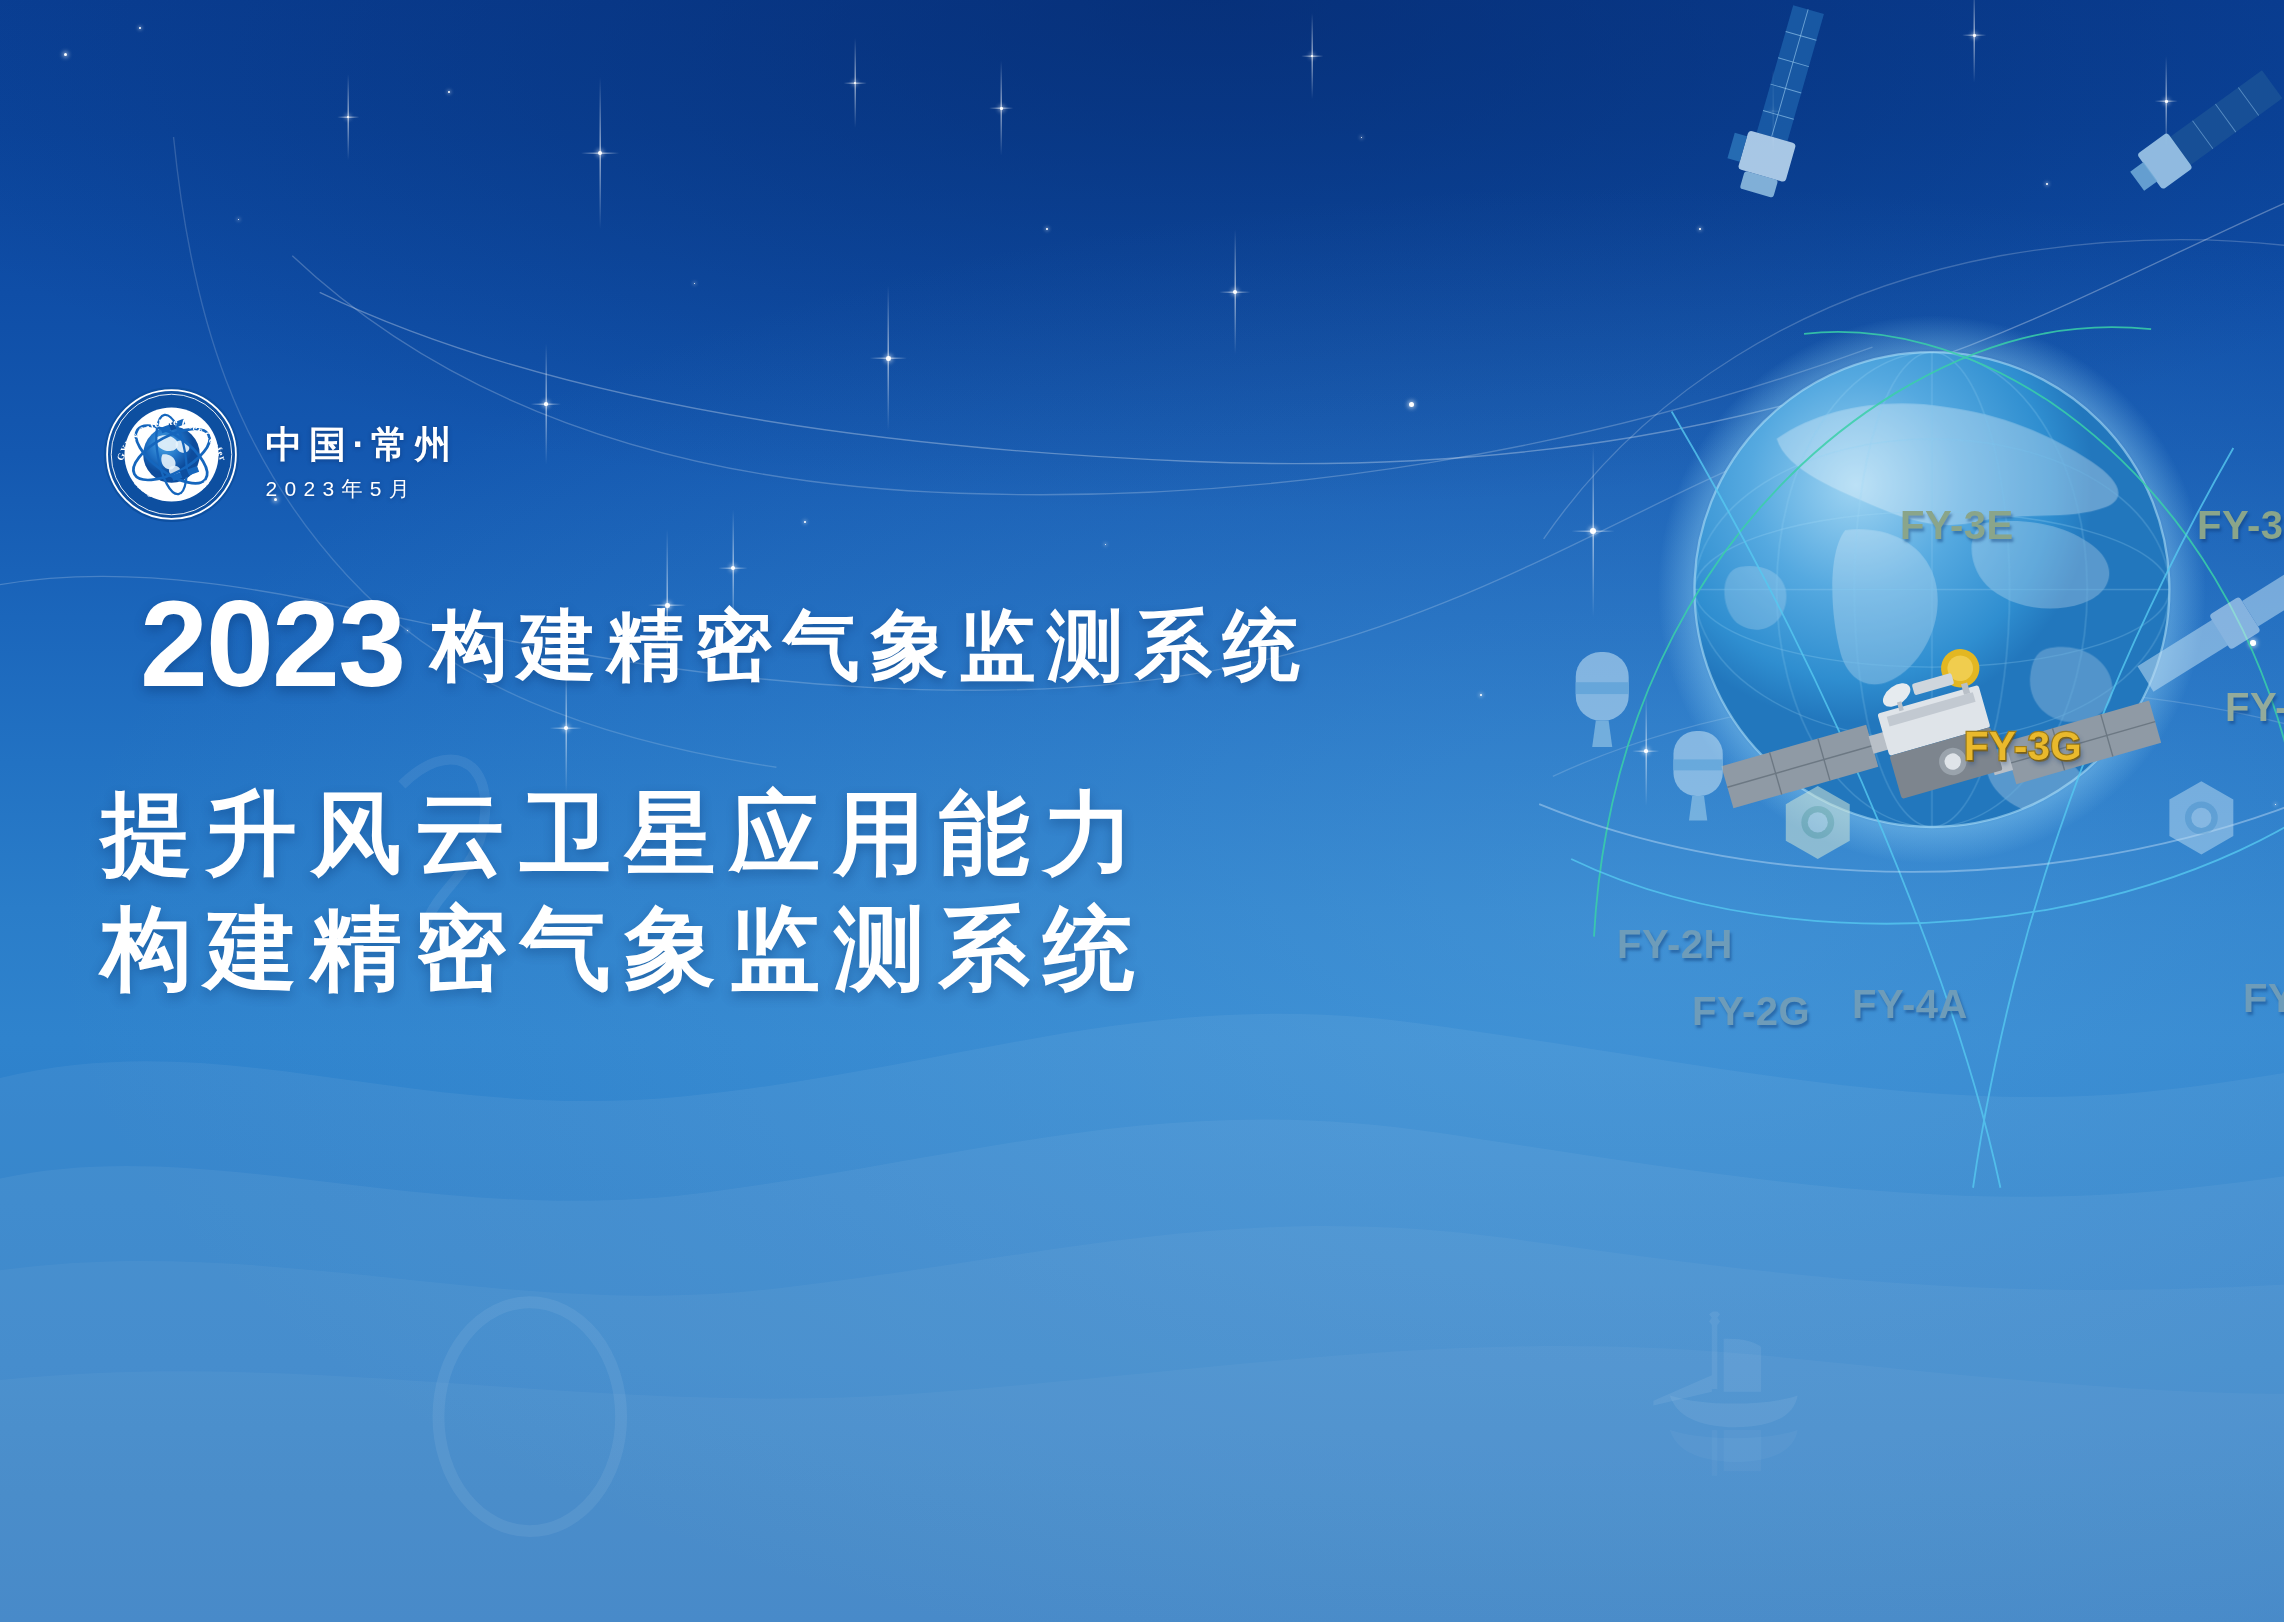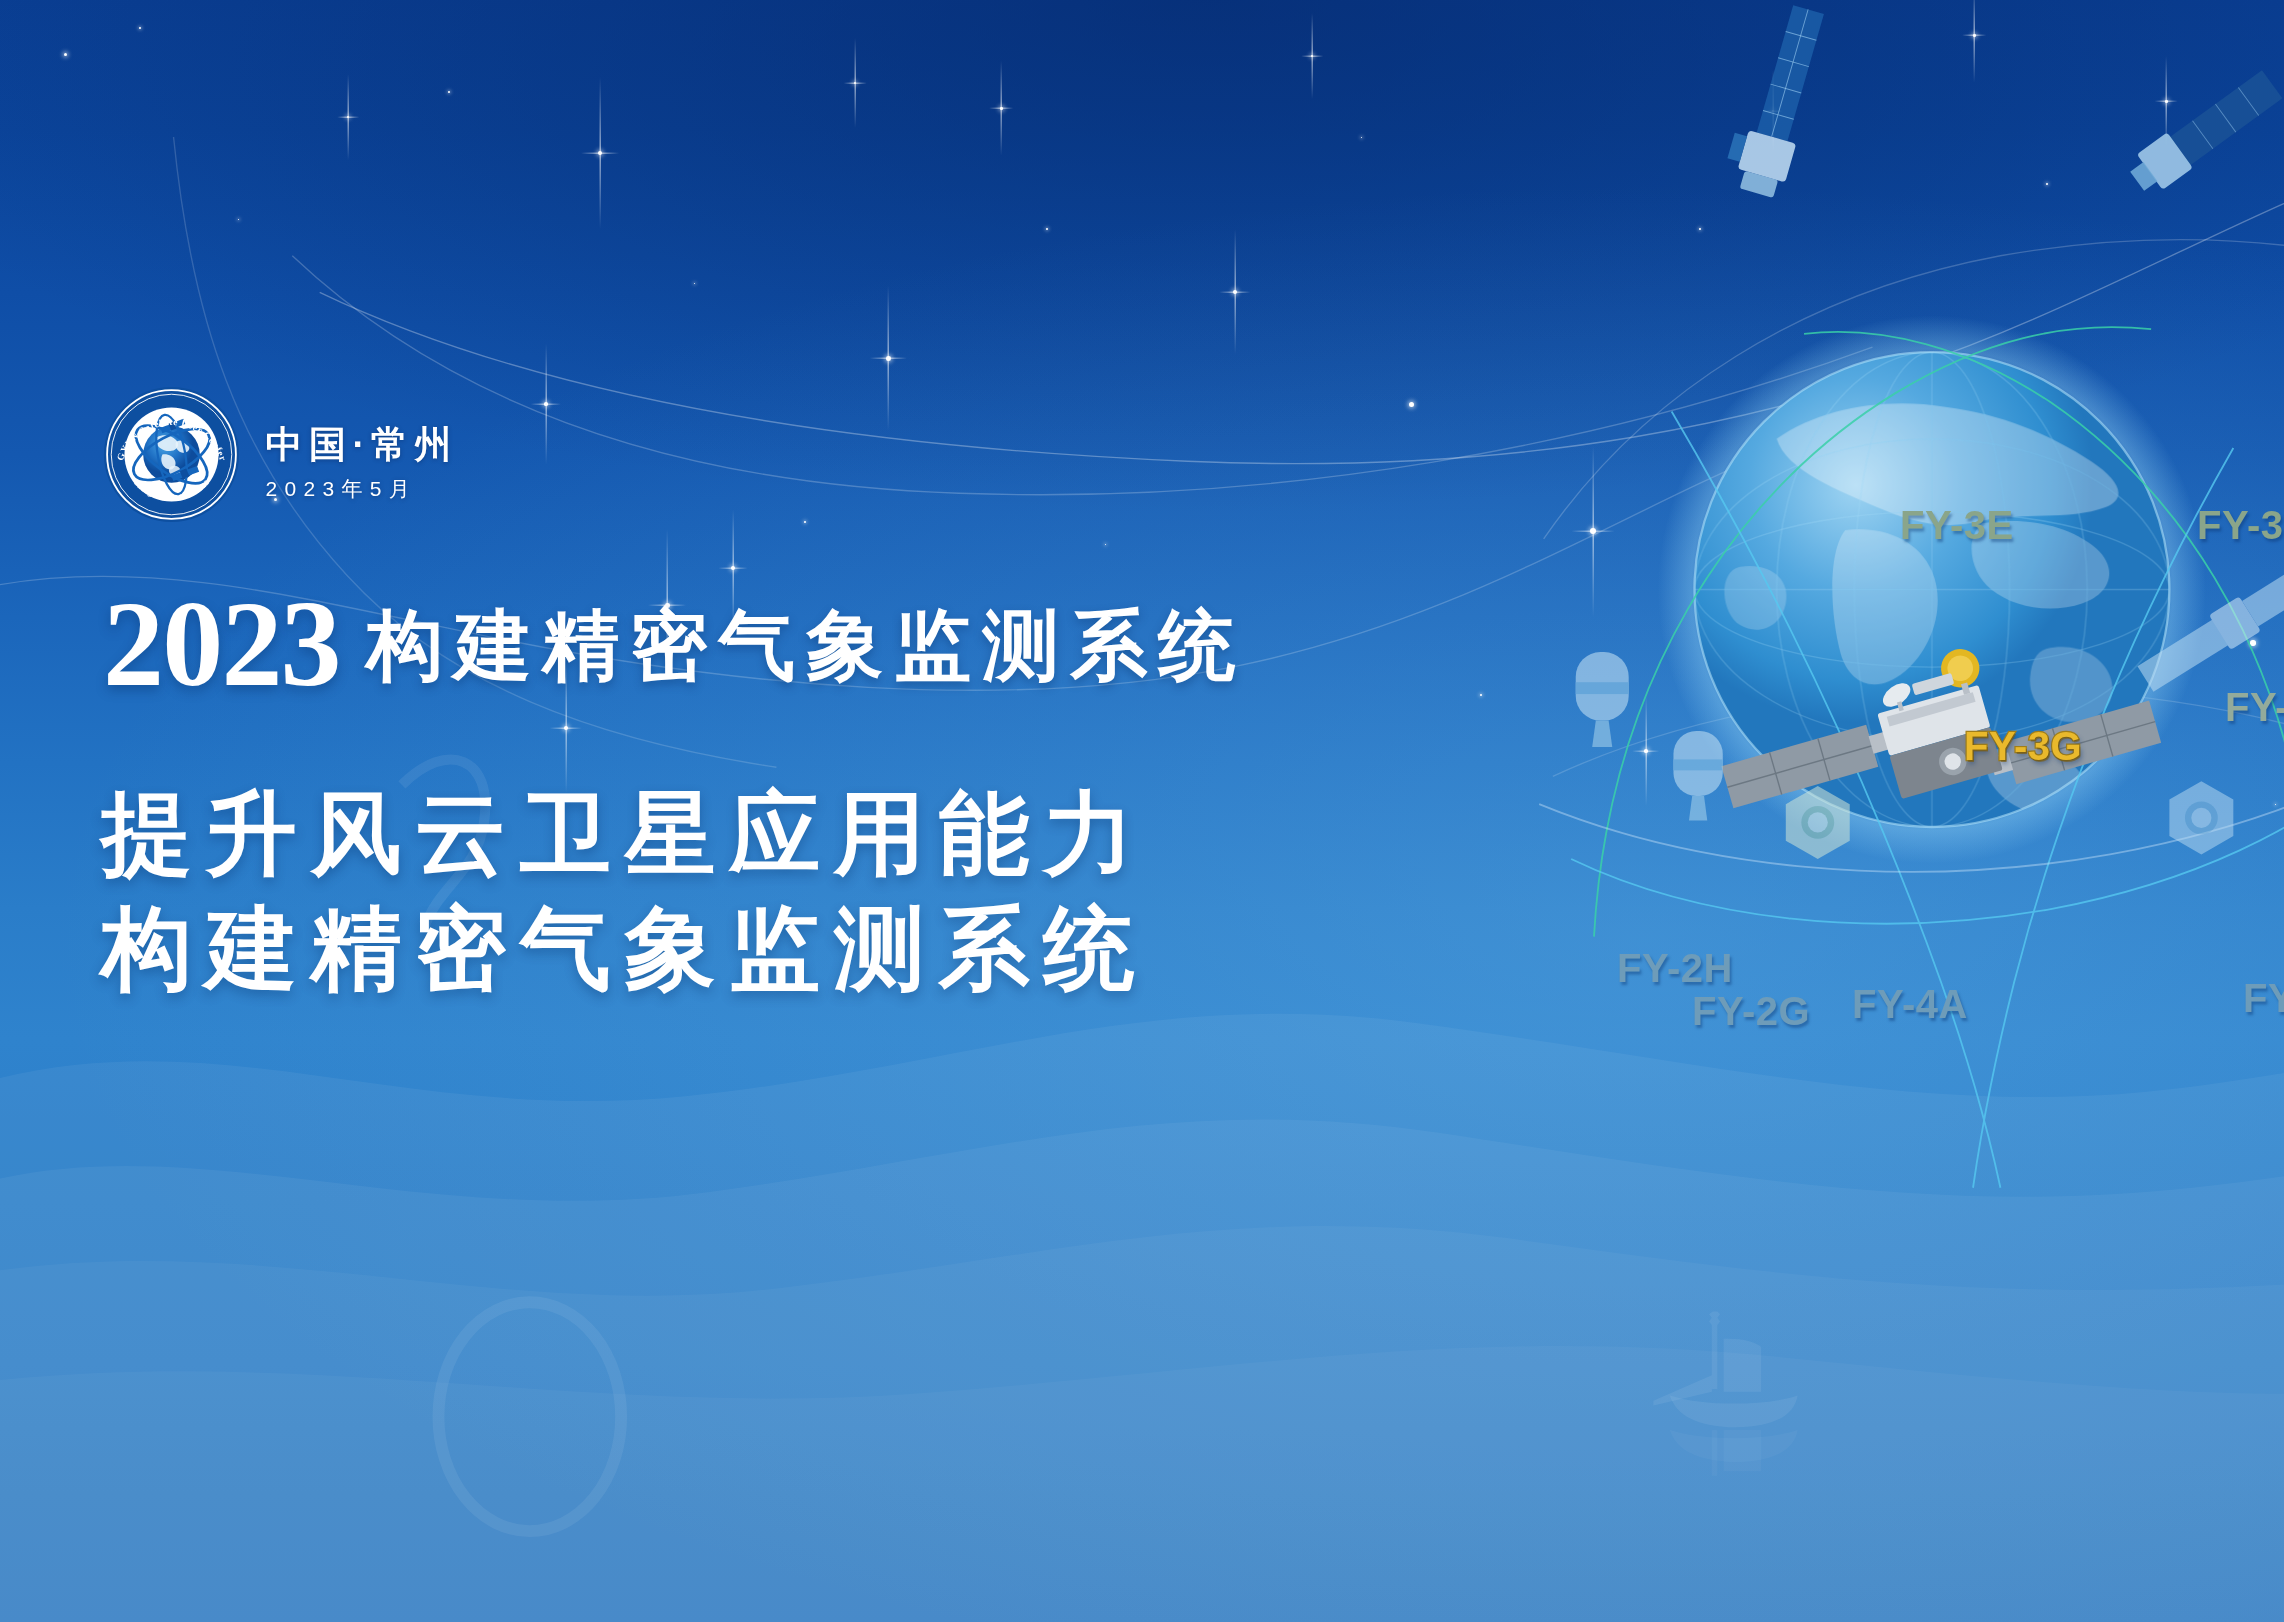--- a/index.html
+++ b/index.html
@@ -73,22 +73,23 @@
     color:#fff;font-size:21px;font-weight:400;letter-spacing:7.3px;line-height:1;
     text-shadow:0 1.4px 4.6px rgba(0,20,60,.35);
   }
 
   
   .headline{position:absolute;left:103px;top:594px;width:1553px;}
   .hl-row{display:flex;align-items:flex-end;gap:26.5px;}
   .year{
     color:#fff;font-size:122px;font-weight:900;line-height:.82;
     letter-spacing:-1.8px;
-    font-family:Liberation Serif, serif;
+    font-family:Liberation Sans, sans-serif;
     text-shadow:0 4.6px 12px rgba(4,40,95,.35);
+    margin-left:37px;
   }
   .zh-title{
     color:#fff;font-size:77px;font-weight:700;letter-spacing:11px;line-height:1;
     padding-bottom:10px;
     text-shadow:0 3.7px 10px rgba(4,40,95,.35);
   }
   .en-sub{
     margin-top:12px;margin-left:0.5px;
     color:rgba(255,255,255,.92);
     font-size:25px;font-weight:300;letter-spacing:9px;line-height:1;
@@ -412,21 +413,21 @@
         <circle cx="0" cy="0" r="22" fill="#d7ecf8"></circle>
       </g>
     </g>
   </svg>
 
   <div>
     <div class="sat-label lbl-green" style="left:1900px;top:505px;position:absolute;">FY-3E</div>
     <div class="sat-label lbl-green" style="left:2197px;top:505px;position:absolute;">FY-3C</div>
     <div class="sat-label lbl-green2" style="left:2225px;top:687px;position:absolute;">FY-3D</div>
     <div class="sat-label lbl-gold" style="left:1964px;top:726px;position:absolute;">FY-3G</div>
-    <div class="sat-label lbl-gray" style="left:1617px;top:948px;position:absolute;">FY-2H</div>
+    <div class="sat-label lbl-gray" style="left:1617px;top:924px;position:absolute;">FY-2H</div>
     <div class="sat-label lbl-gray" style="left:1692px;top:991px;position:absolute;">FY-2G</div>
     <div class="sat-label lbl-gray" style="left:1852px;top:984px;position:absolute;">FY-4A</div>
     <div class="sat-label lbl-gray" style="left:2243px;top:978px;position:absolute;">FY-4B</div>
   </div>
 
   <svg class="boat" viewBox="0 0 460 420">
     <g fill="rgba(255,255,255,.14)">
       <path d="M200,40 L206,46 L200,54 L206,62 L200,70 L200,210 L188,210 L188,70 L182,62 L188,54 L182,46 L190,40 Z"></path>
       <path d="M214,100 C250,98 282,106 296,118 L296,216 L214,216 Z"></path>
       <path d="M60,236 L188,180 L188,216 L60,246 Z"></path>

